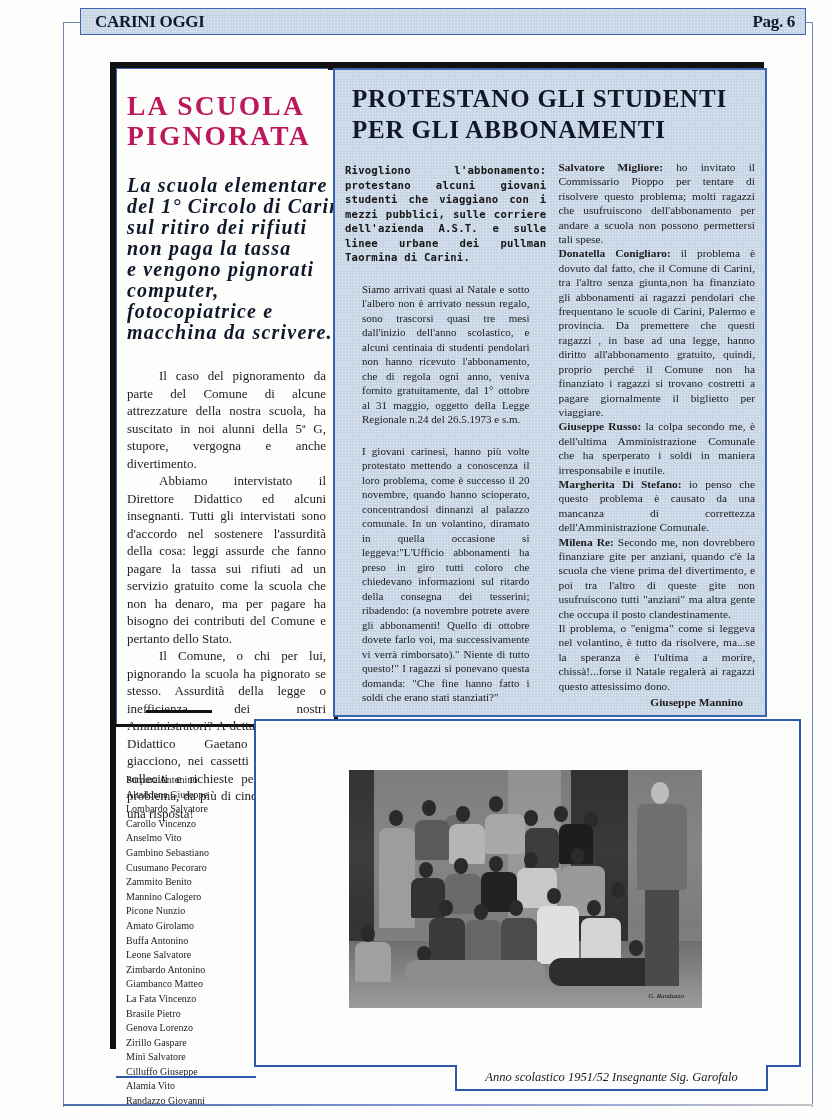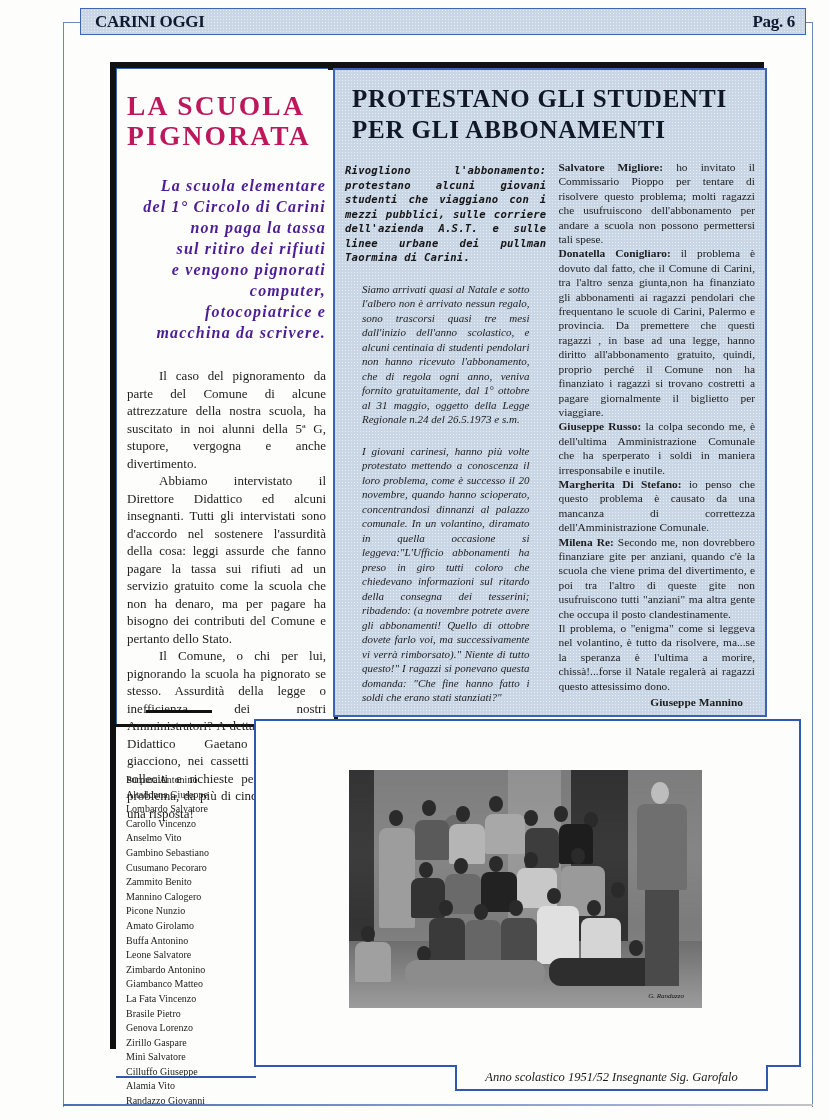--- a/index.html
+++ b/index.html
@@ -35,42 +35,42 @@
   .left-box {
     position: absolute; left: 116px; top: 68px; width: 218px; height: 656px;
     background: #fdfdfb; border-top: 1.5px solid #3d63b5; border-left: 1.5px solid #3d63b5;
     box-sizing: border-box; padding: 22px 8px 0 10px;
   }
   .left-title {
     font-family: "Liberation Serif", serif; font-weight: bold; font-size: 27.5px;
     line-height: 30px; letter-spacing: 2.2px; color: #be185d; margin: 0 0 24px 0;
   }
   .left-subtitle {
-    font-style: italic; font-weight: bold; font-size: 16px; line-height: 21px;
-    text-align: right; letter-spacing: 1.2px; margin: 0 0 24px 0; color: #4c1d95;
+    font-style: italic; font-weight: bold; font-size: 20px; line-height: 21px;
+    letter-spacing: 1.2px; margin: 0 0 24px 0; color: #0f172a;
   }
   .left-subtitle div { white-space: nowrap; }
   .left-body p {
     margin: 0; font-size: 13px; line-height: 17.5px; text-align: justify; color: #222;
   }
   .left-body p.indent { text-indent: 32px; }
   .left-divider { position: absolute; left: 146px; top: 710px; width: 66px; height: 3px; background: #111; }
 
   
   .shadow-right { position: absolute; left: 328px; top: 62px; width: 436px; height: 8px; background: #111; }
   .right-box {
     position: absolute; left: 333px; top: 68px; width: 434px; height: 649px;
     border: 2.5px solid #3d63b5; box-sizing: border-box; padding: 0 10px 16px 8px;
   }
   .right-title {
     font-weight: bold; font-size: 25px; line-height: 31px; letter-spacing: 0.8px;
     color: #101828; margin: 13px 0 0 9px; white-space: nowrap;
   }
   .right-cols { display: flex; gap: 12px; margin-top: 18px; padding-left: 2px; }
-  .col-a { width: 205px; font-style: italic; }
+  .col-a { width: 205px; }
   .col-b { width: 200px; margin-top: -3px; }
   .lead {
     font-family: "DejaVu Sans Mono", "Liberation Mono", monospace; font-weight: bold;
     font-size: 10.6px; line-height: 14.5px; text-align: justify; letter-spacing: 0.2px;
     margin: 0 0 12px 0; color: #161616;
   }
   .col-text p {
     margin: 17px; font-size: 11px; line-height: 14.5px; text-align: justify; color: #1c1c1c;
   }
   .col-b p { margin: 0; font-size: 11.4px; line-height: 14.4px; text-align: justify; color: #1c1c1c; }
@@ -128,22 +128,22 @@
 
 <div class="shadow-left"></div>
 <div class="left-box">
   <h1 class="left-title">
     <div>LA SCUOLA</div>
     <div>PIGNORATA</div>
   </h1>
   <div class="left-subtitle">
     <div>La scuola elementare</div>
     <div>del 1° Circolo di Carini</div>
+    <div>sul  ritiro dei rifiuti</div>
     <div>non paga la tassa</div>
-    <div>sul  ritiro dei rifiuti</div>
     <div>e vengono pignorati</div>
     <div>computer,</div>
     <div>fotocopiatrice e</div>
     <div>macchina da scrivere.</div>
   </div>
   <div class="left-body">
     <p class="indent">Il caso del pignoramento da parte del Comune di alcune attrezzature della nostra scuola, ha suscitato in noi alunni della 5ª G, stupore, vergogna e anche divertimento.</p>
     <p class="indent">Abbiamo intervistato il Direttore Didattico ed alcuni insegnanti. Tutti gli intervistati sono d'accordo nel sostenere l'assurdità della cosa: leggi assurde che fanno pagare la tassa sui rifiuti ad un servizio gratuito come la scuola che non ha denaro, ma per pagare ha bisogno dei contributi del Comune e pertanto dello Stato.</p>
     <p class="indent">Il Comune, o chi per lui, pignorando la scuola ha pignorato se stesso.  Assurdità della legge o inefficienza dei nostri Amministratori? A detta del Direttore Didattico Gaetano Pecoraro, giacciono, nei cassetti del Comune, solleciti e richieste per risolvere il problema, da più di cinque anni! Mai una risposta!</p>
   </div>

